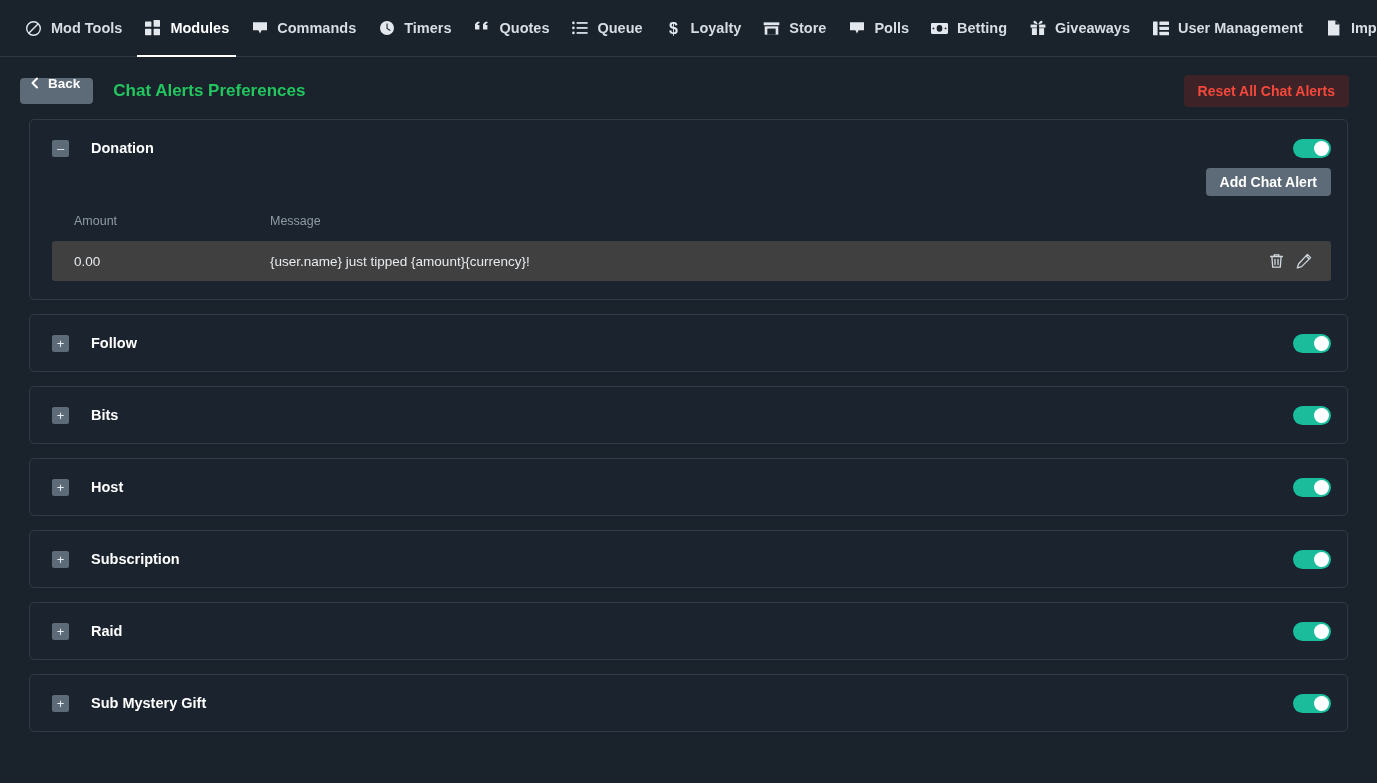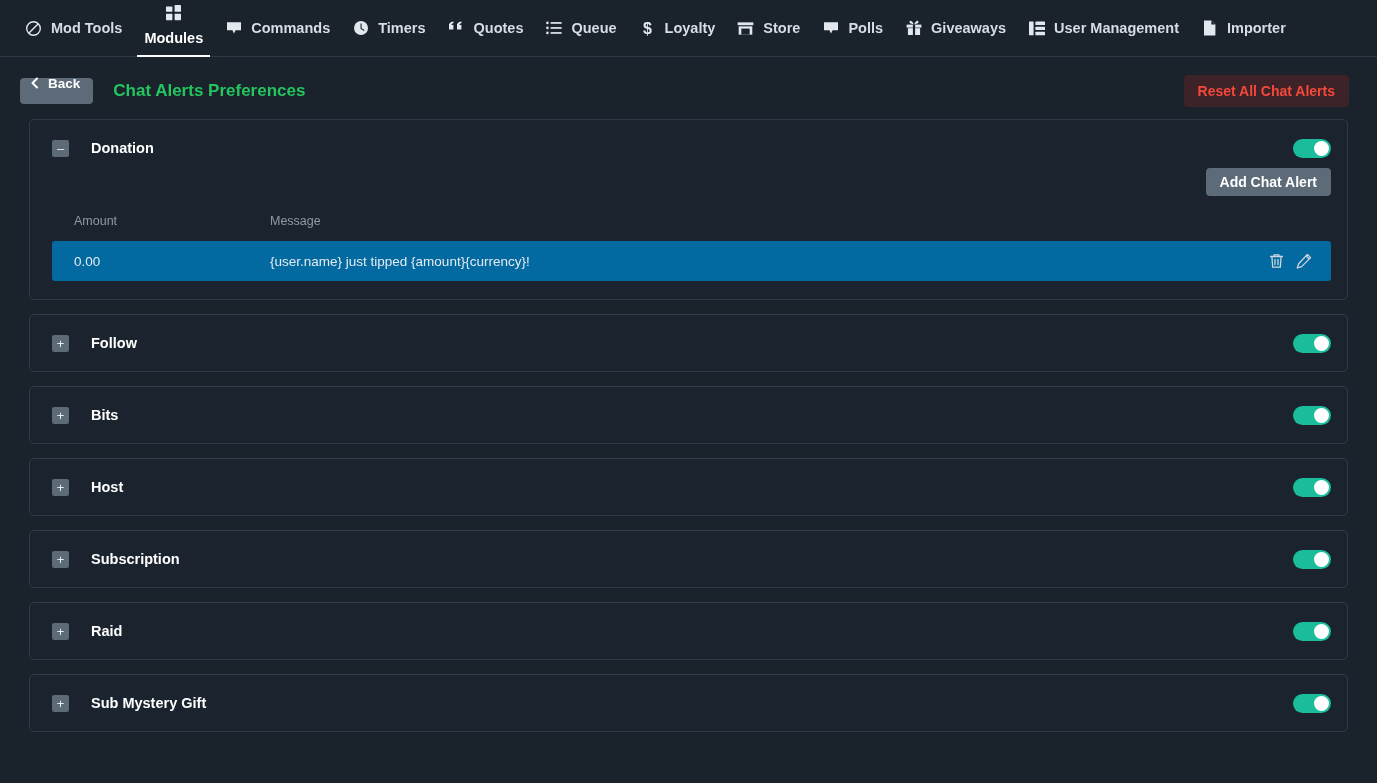--- a/index.html
+++ b/index.html
@@ -27,21 +27,21 @@
     gap: 9px;
     padding: 4px 11px;
     color: #d7dde3;
     font-size: 14.5px;
     font-weight: 700;
     cursor: pointer;
     position: relative;
     white-space: nowrap;
     user-select: none;
   }
-  .nav-item.active { color: #ffffff; flex-direction: column; }
+  .nav-item.active { color: #ffffff; }
   .nav-item.active::after {
     content: "";
     position: absolute;
     left: 4px; right: 4px; bottom: -1px;
     height: 2px;
     background: #ffffff;
   }
   .nav-ico {
     display: inline-flex;
     align-items: center;
@@ -169,21 +169,21 @@
   table.alerts th {
     text-align: left;
     color: #8e9aa6;
     font-size: 12.5px;
     font-weight: 400;
     padding: 0 0 13px 0;
   }
   table.alerts th.c-amount { width: 198px; padding-left: 22px; }
   table.alerts th.c-msg { padding-left: 20px; }
   table.alerts td {
-    background: #0369a1;
+    background: #404040;
     color: #e6ebef;
     font-size: 13.5px;
     height: 40px;
     vertical-align: middle;
   }
   table.alerts td.c-amount { padding-left: 22px; border-radius: 3px 0 0 3px; }
   table.alerts td.c-msg { padding-left: 20px; }
   table.alerts td.c-act { text-align: right; padding-right: 18px; border-radius: 0 3px 3px 0; white-space: nowrap; }
   .row-ico {
     display: inline-flex;
@@ -277,20 +277,31 @@
       </span>
       <span>Store</span>
     </div>
     <div class="nav-item">
       <span class="nav-ico">
         <svg width="16" height="16" viewBox="0 0 16 16" fill="currentColor">
           <path d="M1 2.2h14v8.1H9.6L8 13.6l-1.6-3.3H1z"></path>
         </svg>
       </span>
       <span>Polls</span>
+    </div>
+    <div class="nav-item">
+      <span class="nav-ico">
+        <svg width="18" height="13" viewBox="0 0 18 13" fill="currentColor">
+          <rect x="0" y="0.6" width="18" height="11.6" rx="1.2"></rect>
+          <ellipse cx="9" cy="6.4" rx="3" ry="3.5" fill="#1a222c"></ellipse>
+          <circle cx="2.6" cy="6.4" r="1" fill="#1a222c"></circle>
+          <circle cx="15.4" cy="6.4" r="1" fill="#1a222c"></circle>
+        </svg>
+      </span>
+      <span>Betting</span>
     </div>
     <div class="nav-item">
       <span class="nav-ico">
         <svg width="16" height="16" viewBox="0 0 16 16" fill="currentColor">
           <path d="M.6 4.6h14.8v3H.6z"></path>
           <path d="M1.9 8.2h12.2v6.8H1.9z"></path>
           <rect x="6.9" y="4.6" width="2.2" height="10.4" fill="#1a222c"></rect>
           <path d="M4.2.8c1.6 0 2.7 1.4 3.4 3.1-2 .3-3.6-.3-4-1.3-.3-.8.1-1.6.6-1.8zM11.8.8c-1.6 0-2.7 1.4-3.4 3.1 2 .3 3.6-.3 4-1.3.3-.8-.1-1.6-.6-1.8z"></path>
         </svg>
       </span>

